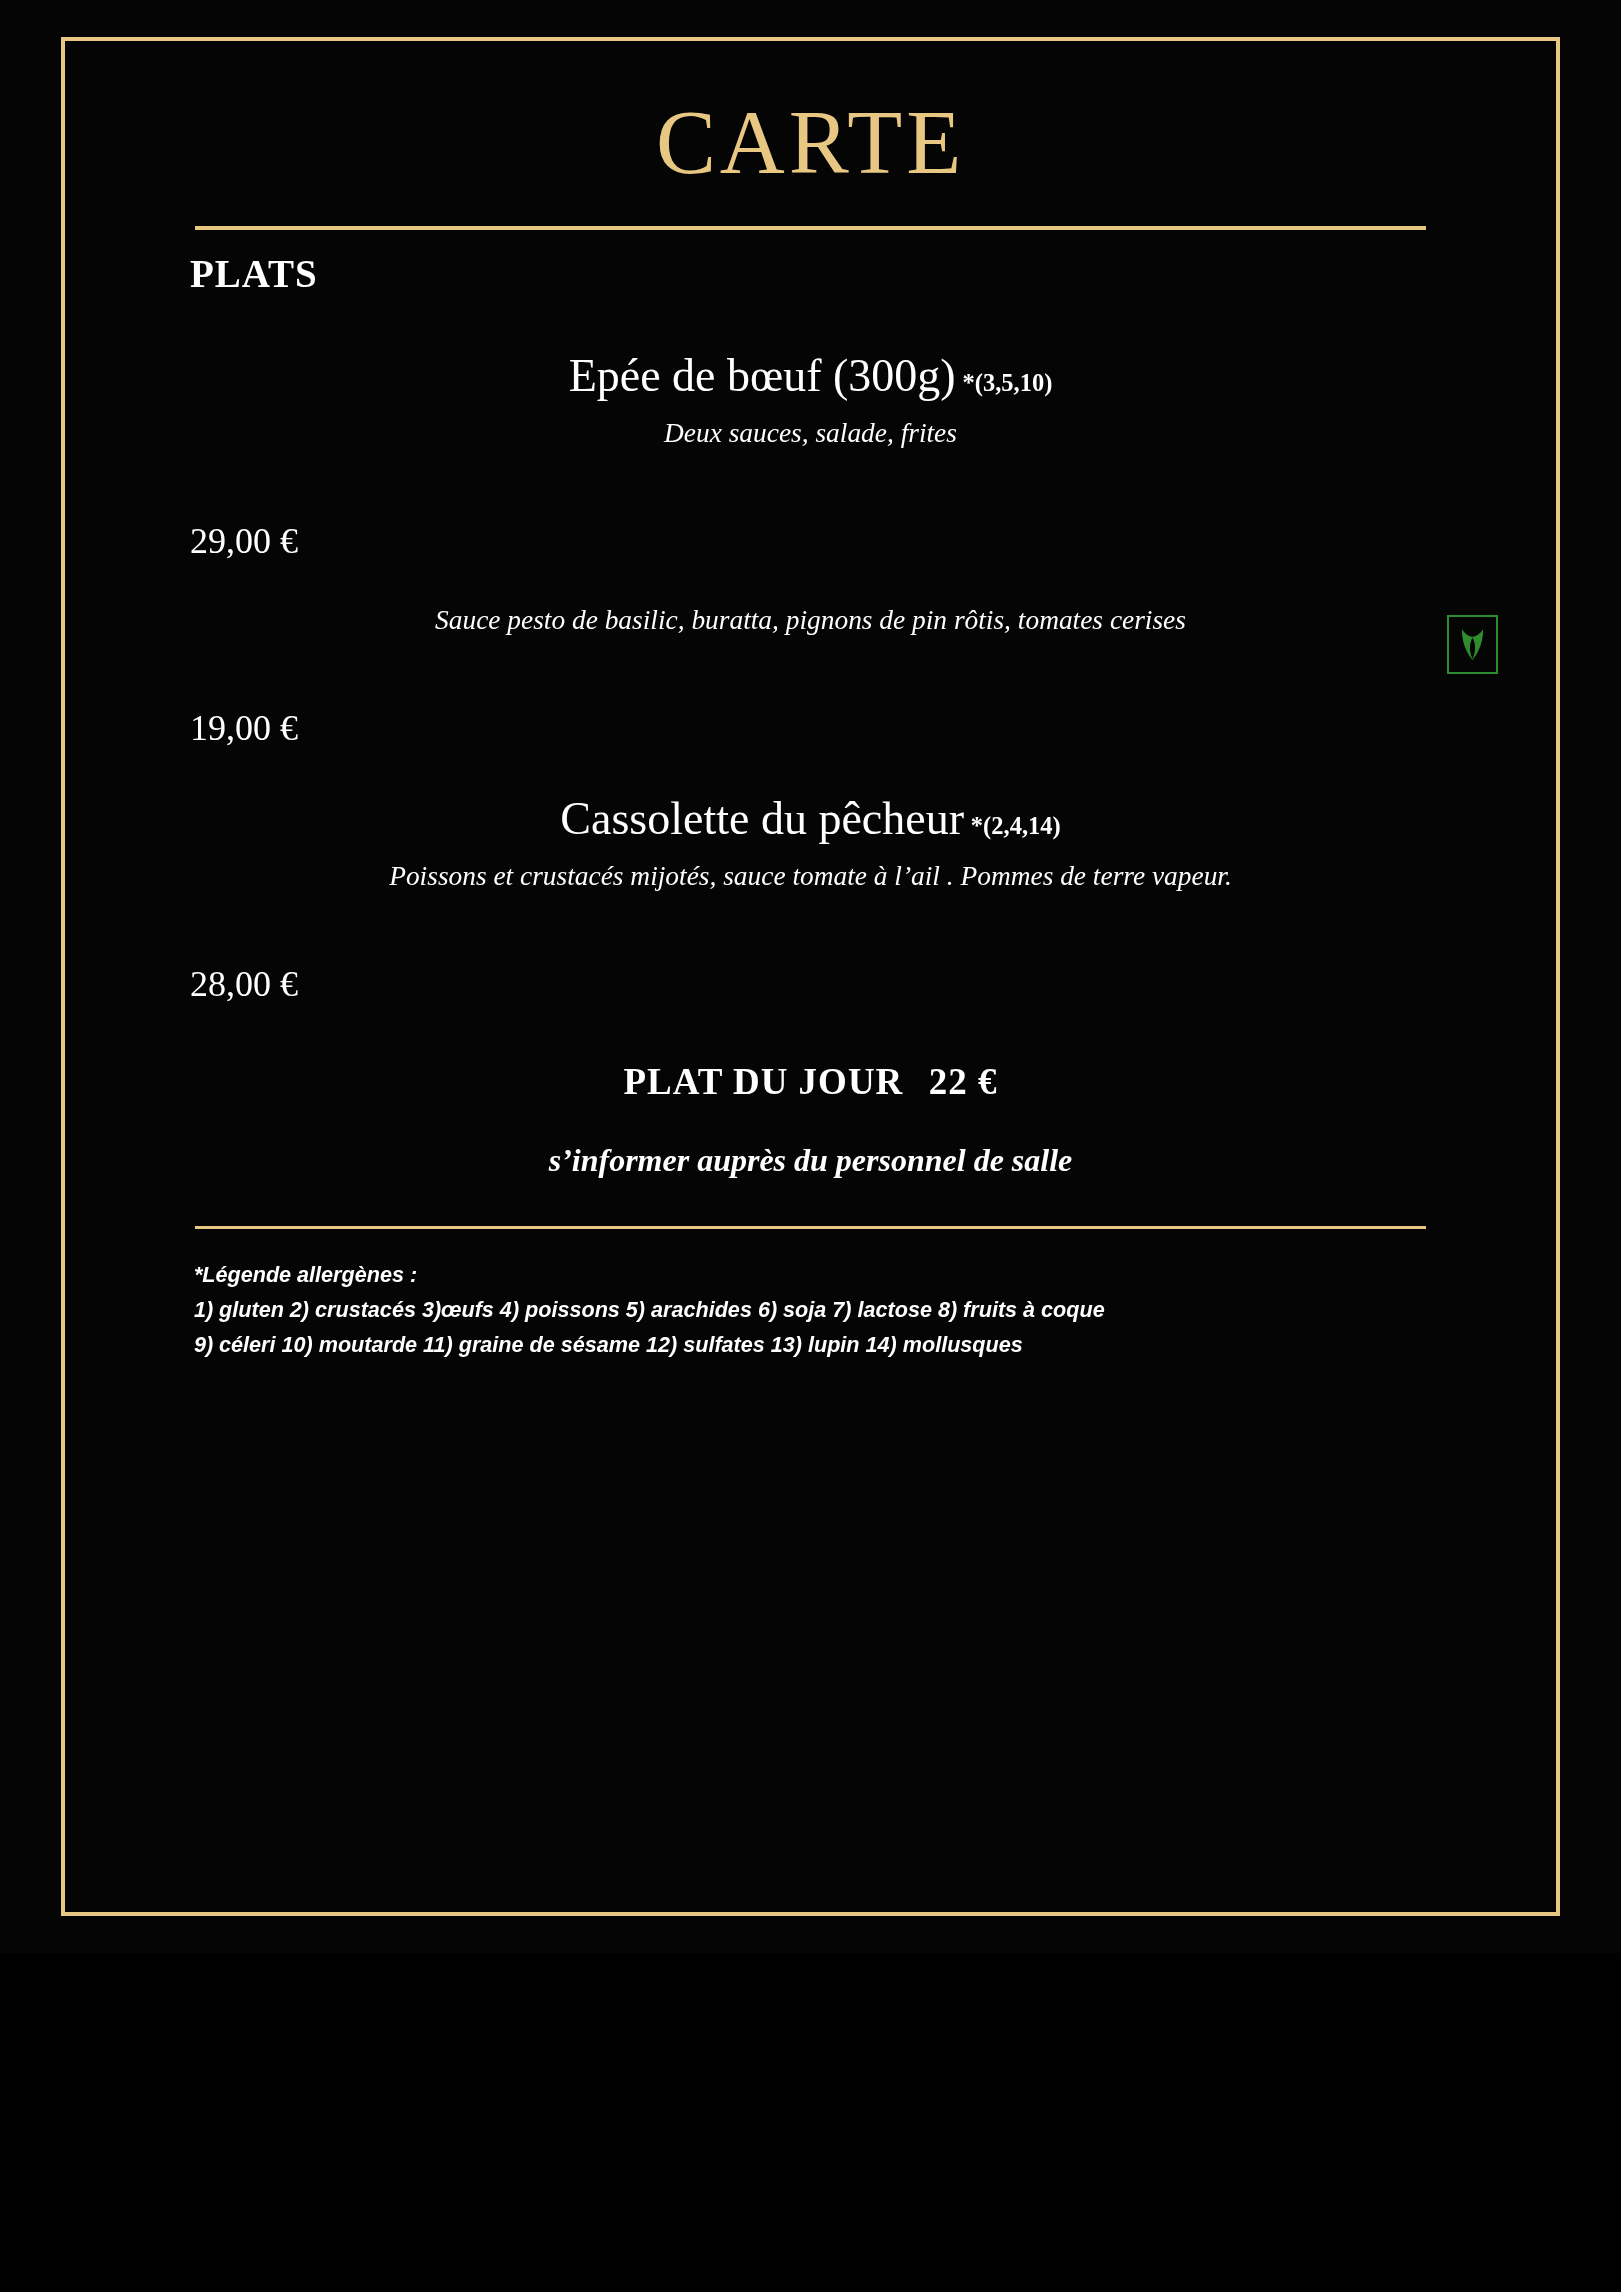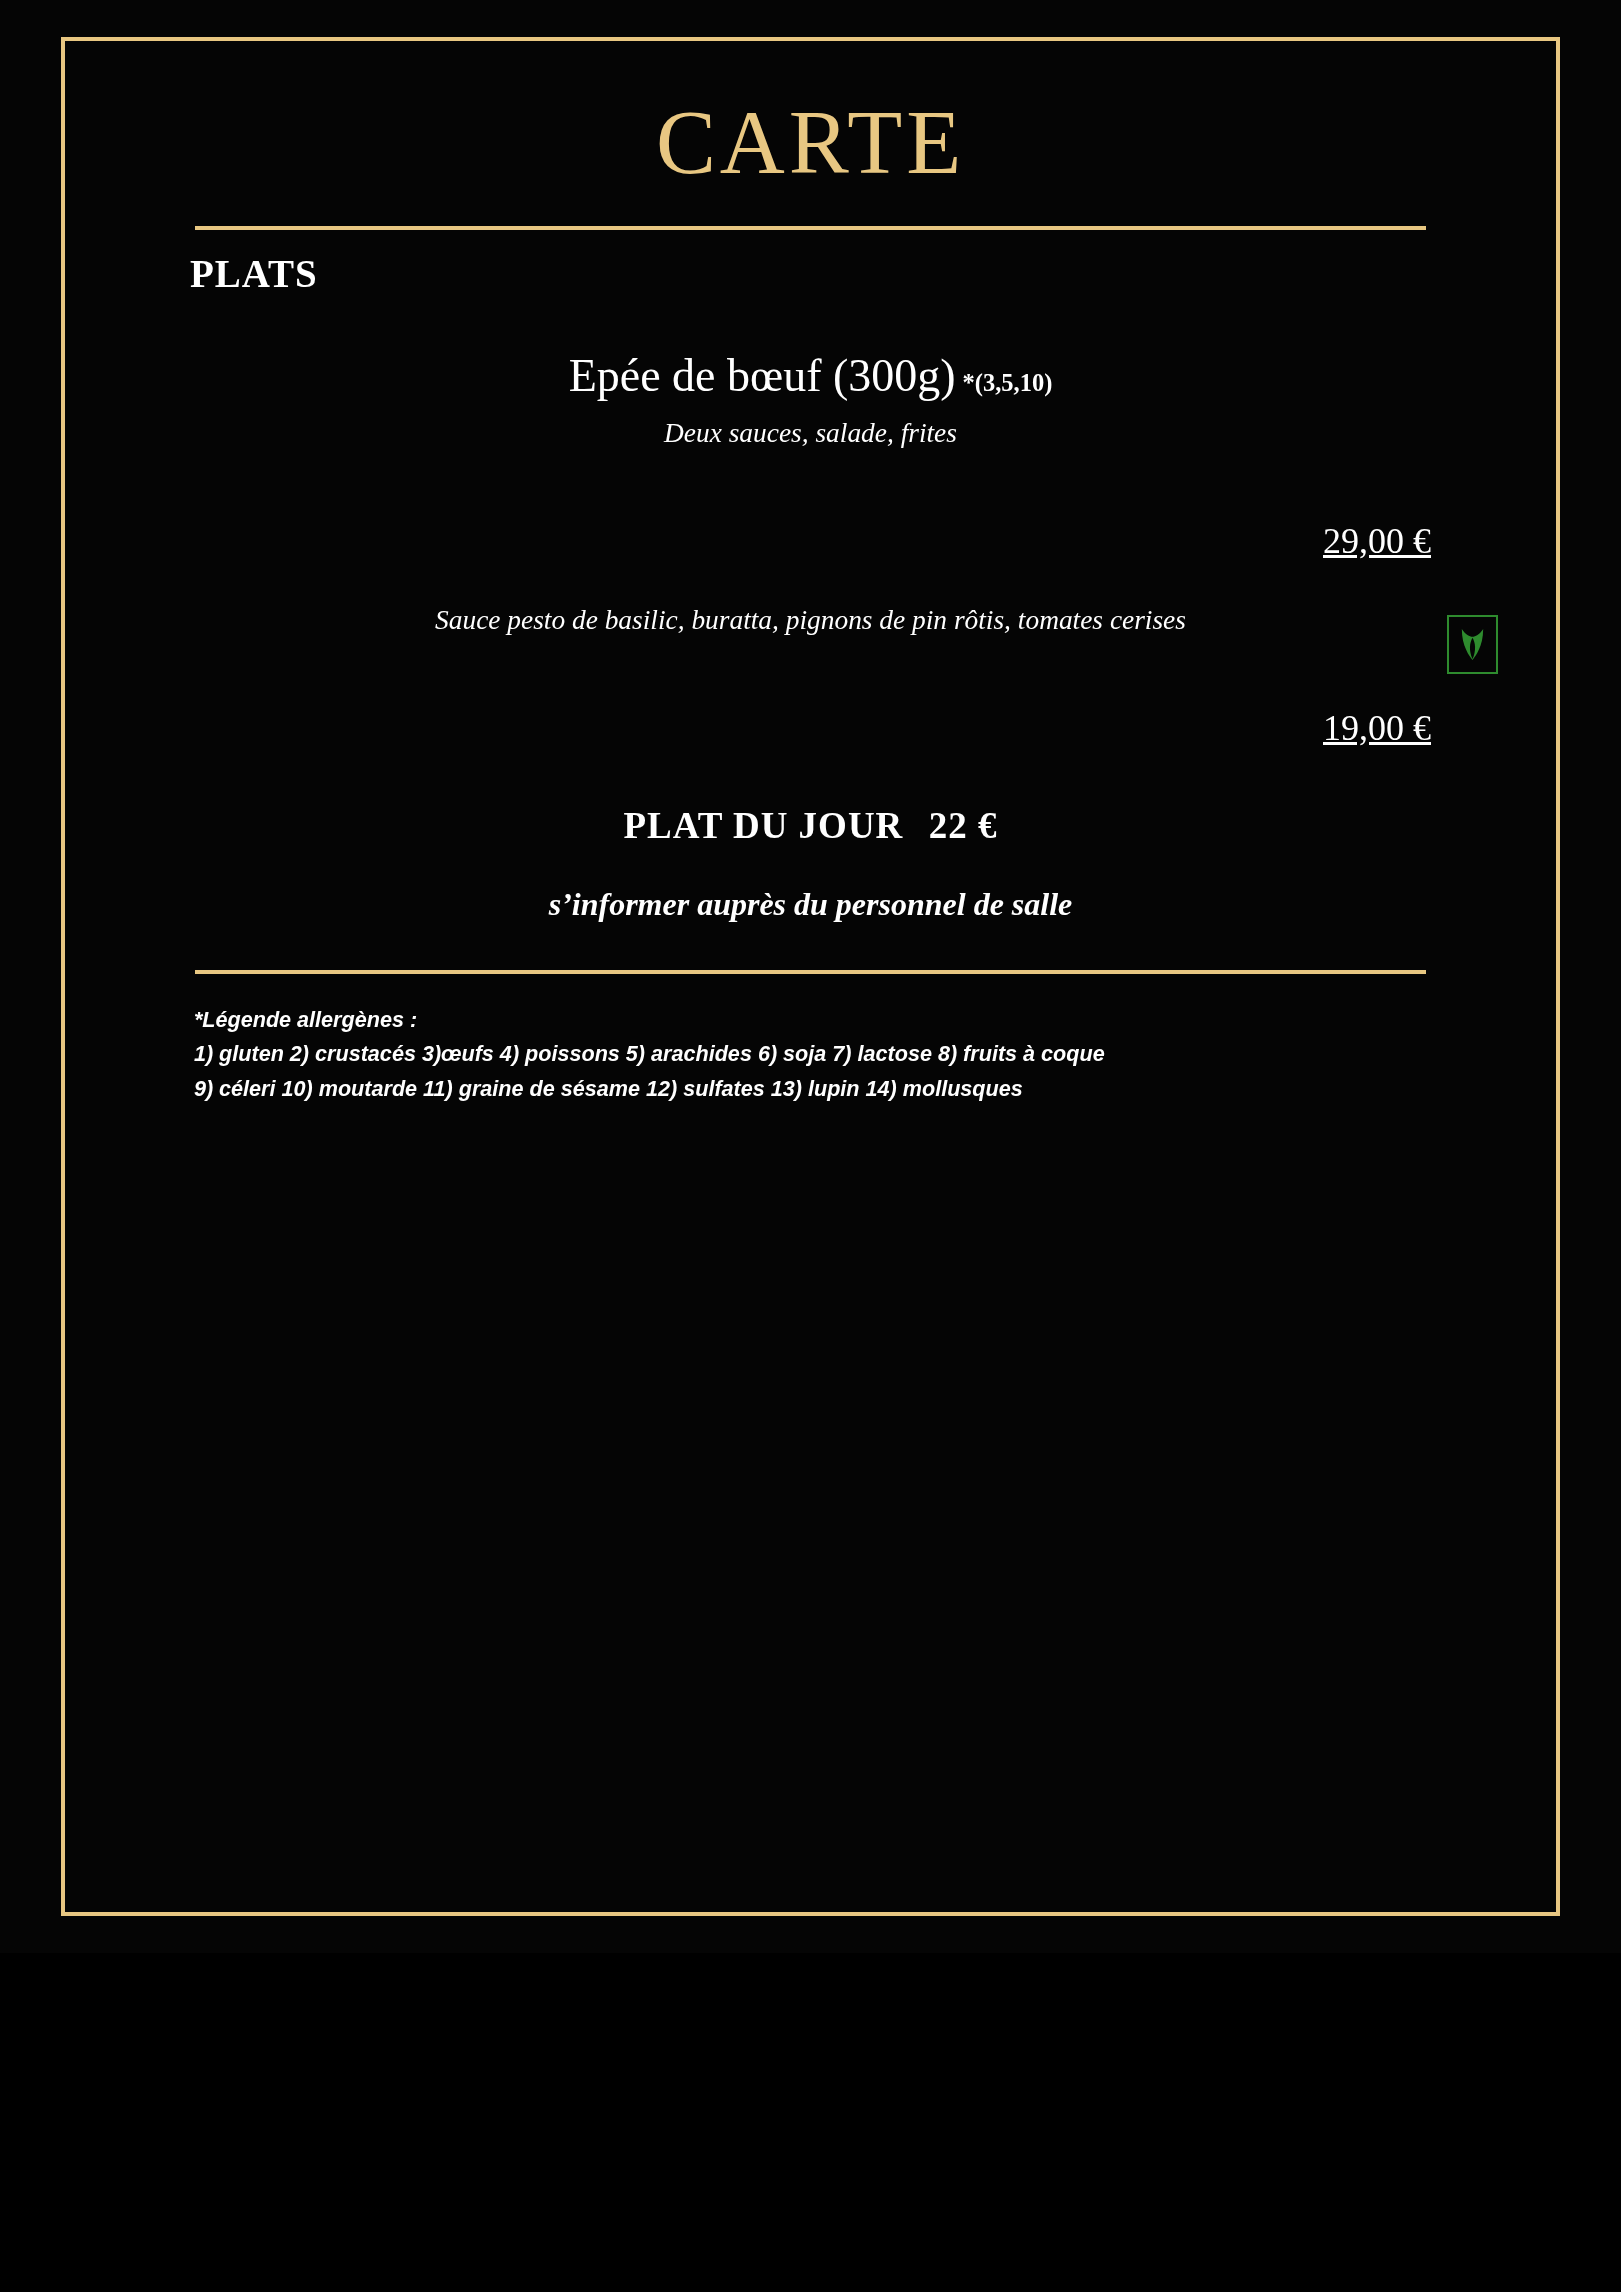--- a/index.html
+++ b/index.html
@@ -101,26 +101,25 @@
   .item-desc {
     text-align: center;
     font-style: italic;
     font-size: 27.4px;
     margin-top: 15.7px;
     color: #ffffff;
     font-family: "Liberation Serif", serif;
   }
 
   .item-price {
-    text-align: right;
+    text-align: left;
     font-size: 36px;
     margin-top: 71px;
     color: #ffffff;
     font-family: "Liberation Serif", serif;
-    text-decoration: underline;
   }
 
   .veg-badge {
     position: absolute;
     right: -67px;
     top: 9.8px;
     width: 51px;
     height: 59px;
     border: 2.9px solid #2e8b2e;
     box-sizing: border-box;
@@ -202,20 +201,27 @@
         <div class="veg-badge">
           <svg width="33" height="39" viewBox="0 0 34 40" aria-hidden="true">
             <path d="M6 4 C6 22, 14 32, 17 36 C20 32, 28 22, 28 4 C24 10, 20 12, 17 12 C14 12, 10 10, 6 4 Z" fill="#2e8b2e"></path>
             <path d="M17 13 C14 18, 13 26, 17 35 C21 26, 20 18, 17 13 Z" fill="#050505"></path>
           </svg>
         </div>
         <div class="item-desc">Sauce pesto de basilic, buratta, pignons de pin rôtis, tomates cerises</div>
         <div class="item-price">19,00 €</div>
       </div>
 
+      <div class="item">
+        <div class="item-name-row">
+          <span class="item-name">Cassolette du pêcheur</span><span class="item-allerg">*(2,4,14)</span>
+        </div>
+        <div class="item-desc">Poissons et crustacés mijotés, sauce tomate à l’ail . Pommes de terre vapeur.</div>
+        <div class="item-price">28,00 €</div>
+      </div>
 
     </div>
 
     <div class="daily">
       <div class="daily-line">
         <span>PLAT DU JOUR</span><span class="daily-price">22 €</span>
       </div>
       <div class="daily-sub">s’informer auprès du personnel de salle</div>
     </div>
 

